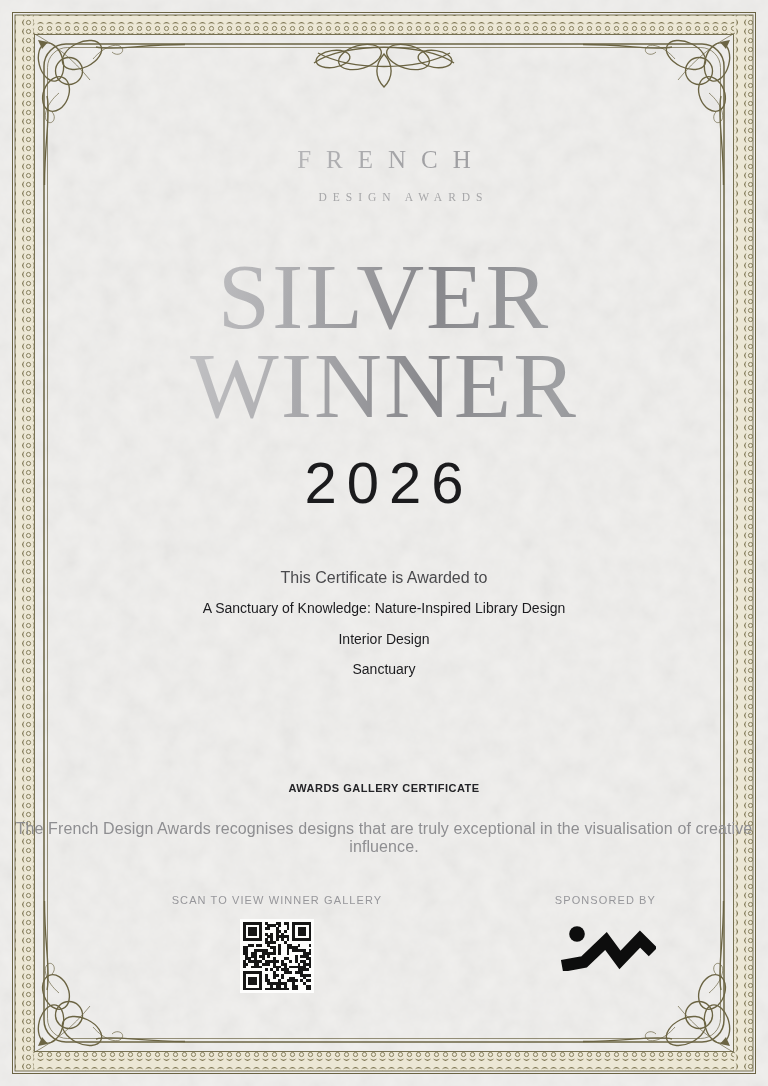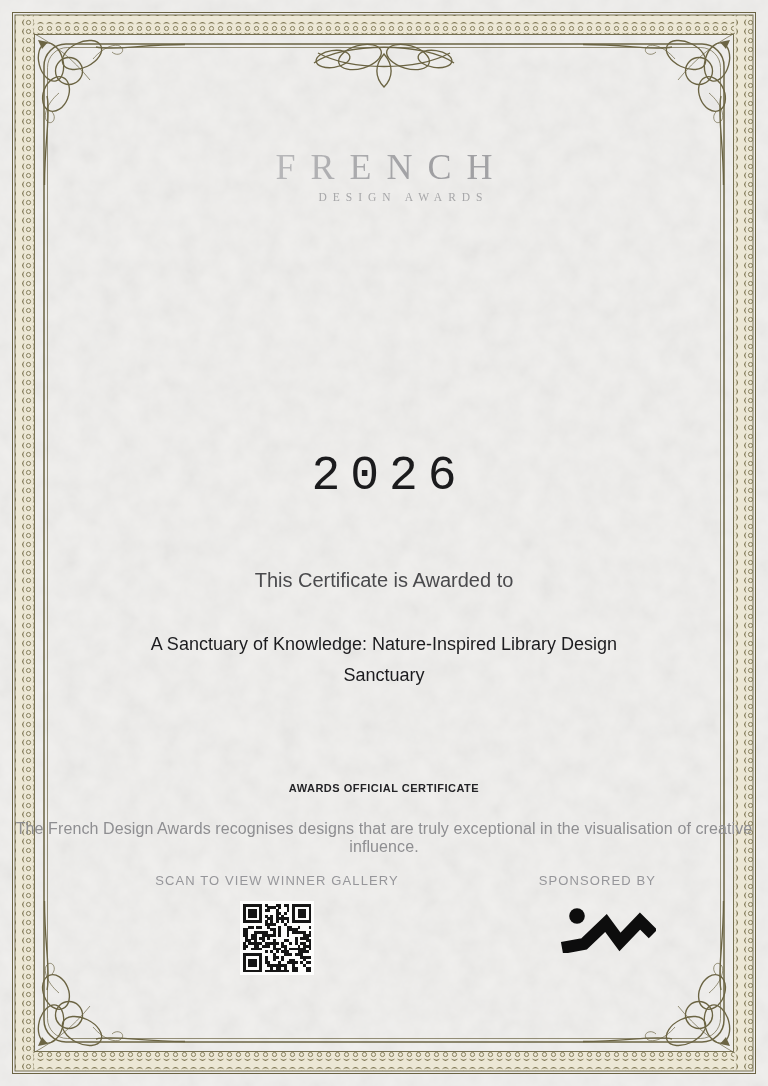--- a/index.html
+++ b/index.html
@@ -18,48 +18,48 @@
   .band-motif-s{fill:none;stroke:var(--band-motif,#7c7451);stroke-width:0.9;}
   .flourish path,.flourish ellipse,.flourish circle{fill:none;stroke:var(--border-olive,#6b6443);stroke-width:1.35;}
   .flourish .hair{stroke-width:0.7;}
   .flourish .fdot{fill:var(--border-olive,#6b6443);stroke:none;}
   .ornament path,.ornament ellipse{fill:none;stroke:var(--border-olive,#6b6443);stroke-width:1.35;}
 
   .content{position:absolute;inset:0;z-index:3;text-align:center;}
   .abs{position:absolute;left:0;right:0;}
 
   .brand-word{
-    top:146px;font-family:"Liberation Serif",serif;font-size:36px;
+    top:146px;font-family:"Liberation Serif",serif;font-size:25px;
     letter-spacing:15px;text-indent:15px;
     background:linear-gradient(100deg,#8f8f91 0%,#bcbcbe 32%,#9d9da0 58%,#b2b2b4 78%,#8f8f92 100%);
     -webkit-background-clip:text;background-clip:text;color:transparent;
   }
   .brand-sub{
     top:191px;font-family:"Liberation Serif",serif;font-size:11.5px;
     letter-spacing:6px;text-indent:6px;color:#a6a6a8;padding-left:33px;
   }
   .award-title{top:252px;line-height:89px;}
   .award-line{
     font-family:"Liberation Serif",serif;font-size:94px;letter-spacing:2px;
     background:linear-gradient(102deg,#b6b6b8 0%,#cdcdcf 16%,#b0b0b3 36%,#87878b 56%,#9fa0a3 72%,#737377 90%,#8a8a8e 100%);
     -webkit-background-clip:text;background-clip:text;color:transparent;
   }
   .award-year{
-    top:449px;font-family:Liberation Mono, monospace;font-size:48px;
+    top:449px;font-family:Liberation Sans, sans-serif;font-size:58px;
     letter-spacing:10px;text-indent:10px;color:var(--year-ink,#1b1b1d);
   }
-  .intro{top:569px;font-size:20px;color:var(--text-muted,#4a4a4d);}
-  .recipient{top:629px;font-size:18px;line-height:30.5px;color:var(--text-ink,#1c1c1f);}
+  .intro{top:569px;font-size:16px;color:var(--text-muted,#4a4a4d);}
+  .recipient{top:593px;font-size:14px;line-height:30.5px;color:var(--text-ink,#1c1c1f);}
   .official{top:781px;font-size:11px;font-weight:700;line-height:14.5px;letter-spacing:0.5px;color:#242427;}
   .description{top:820px;font-size:16px;color:var(--text-faint,#8e8e91);letter-spacing:0.1px;}
 
   .foot-col{position:absolute;top:873px;width:300px;text-align:center;}
   .foot-col.left{left:127px;}
   .foot-col.right{left:356px;text-align:right;}
-  .foot-label{font-size:13px;letter-spacing:1.1px;color:#96969a;}
+  .foot-label{font-size:11px;letter-spacing:1.1px;color:#96969a;margin-top:21px;}
   .qr-wrap{display:inline-block;margin-top:13px;line-height:0;color:var(--qr-ink,#161616);}
   .sponsor-logo{margin-top:19px;color:var(--sponsor-ink,#0d0d0d);}
   .sponsor-logo svg{color:inherit;}
 </style>
 </head>
 <body>
 
 <svg class="texture" width="768" height="1086" aria-hidden="true">
   <filter id="paperTex">
     <feTurbulence type="fractalNoise" baseFrequency="0.05" numOctaves="4" seed="8"></feTurbulence>
@@ -126,32 +126,37 @@
     <path d="M314 63 C 344 42 424 42 454 63"></path>
     <path d="M318 53 C 352 71 416 71 450 53"></path>
   </g>
 </svg>
 
 <div class="content">
 
   <div class="abs brand-word">FRENCH</div>
   <div class="abs brand-sub">DESIGN AWARDS</div>
 
+  <div class="abs award-title">
+    <div class="award-line">SILVER</div>
+    <div class="award-line">WINNER</div>
+  </div>
 
   <div class="abs award-year">2026</div>
 
   <div class="abs intro">This Certificate is Awarded to</div>
 
   <div class="abs recipient">
     <div>A Sanctuary of Knowledge: Nature-Inspired Library Design</div>
+    <div>Interior Design</div>
     <div>Sanctuary</div>
   </div>
 
   <div class="abs official">
-    <div>AWARDS OFFICIAL CERTIFICATE</div>
+    <div>AWARDS GALLERY CERTIFICATE</div>
   </div>
 
   <div class="abs description">The French Design Awards recognises designs that are truly exceptional in the visualisation of creative influence.</div>
 
   <div class="foot-col left">
     <div class="foot-label">SCAN TO VIEW WINNER GALLERY</div>
     <div class="qr-wrap" id="qr"><svg width="74" height="74" viewBox="-1 -1 27 27" shape-rendering="crispEdges">
           <rect x="-1" y="-1" width="27" height="27" fill="#fdfdfc"></rect>
           <rect x="0" y="0" width="1.05" height="1.05" fill="currentColor"></rect>
           <rect x="1" y="0" width="1.05" height="1.05" fill="currentColor"></rect>

